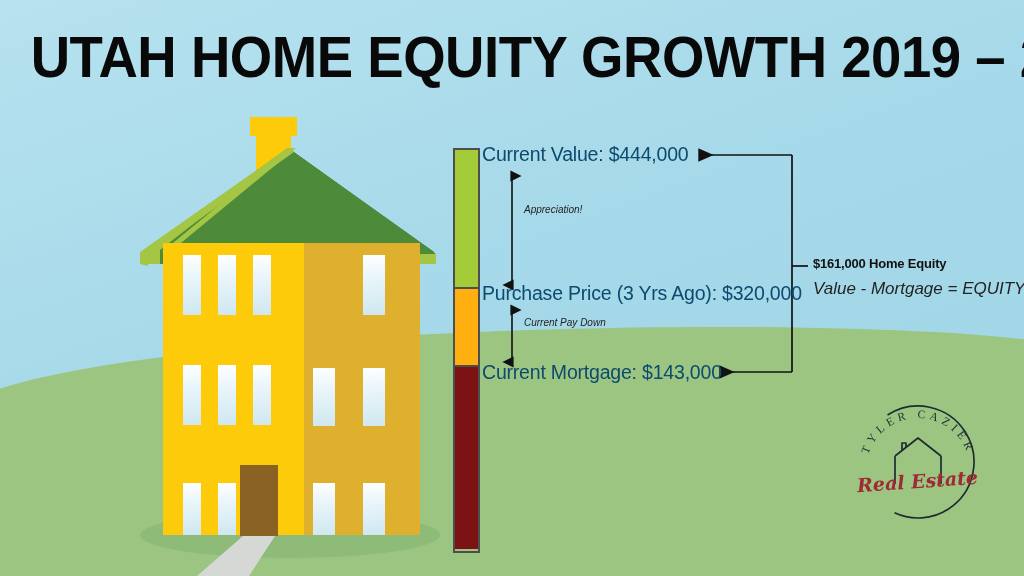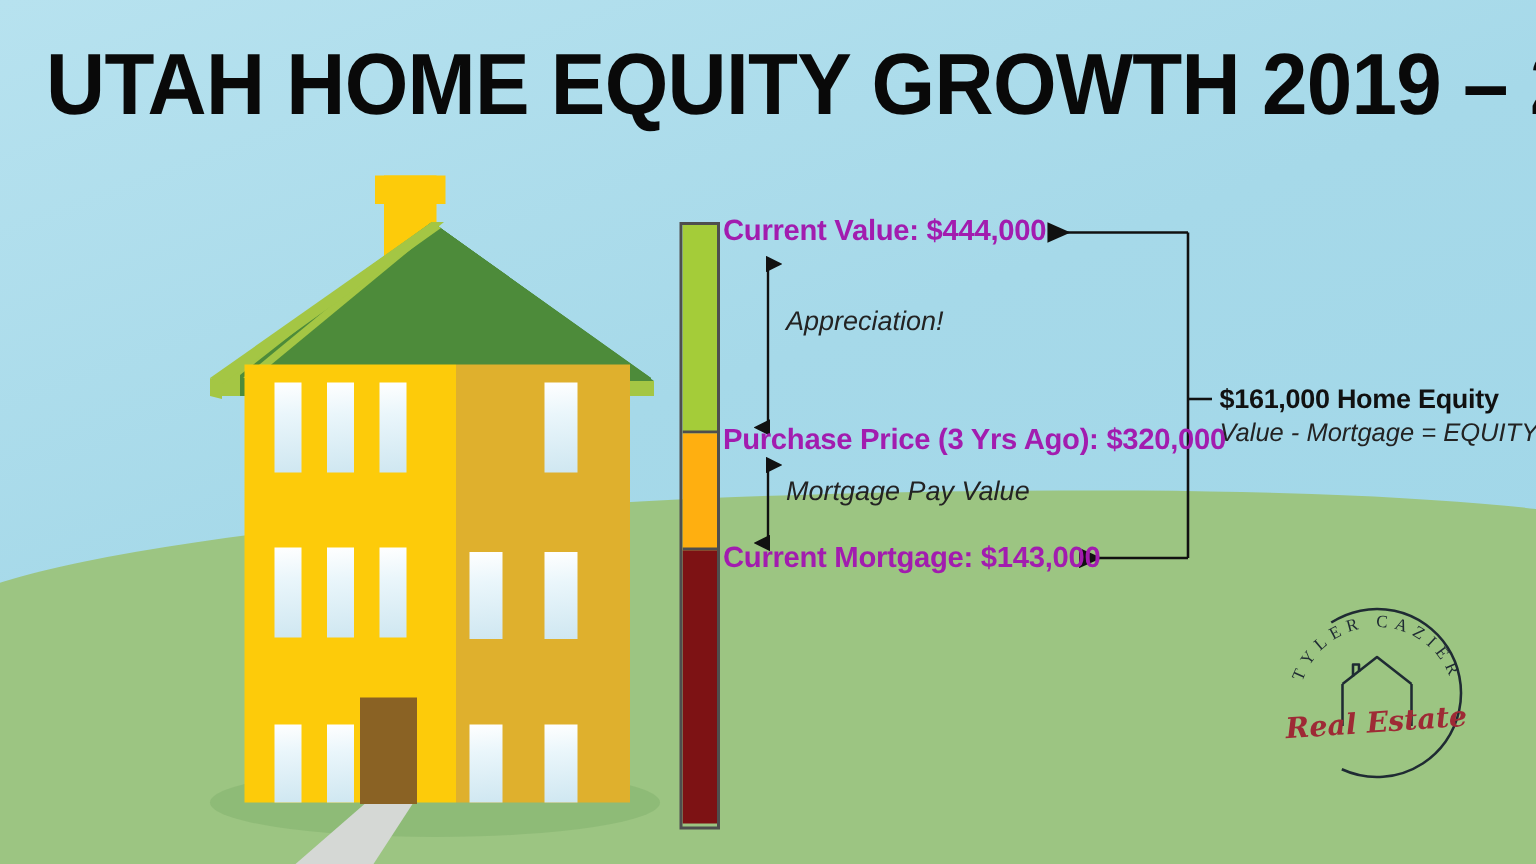--- a/index.html
+++ b/index.html
@@ -90,46 +90,46 @@
   }
   .seg { width:100%; }
   .seg-green  { height:139px; background:#a4cc39; border-bottom:2px solid #4e4e4e; }
   .seg-orange { height:78px;  background:#ffaf10; border-bottom:2px solid #4e4e4e; }
   .seg-red    { height:182px; background:#7d1214; }
 
   
   .lbl {
     position:absolute;
     font-family:"Liberation Sans", sans-serif;
-    font-weight:700;
+    font-weight:400;
     font-size:19.5px;
-    color:#a21caf;
+    color:#0c4a6e;
     white-space:nowrap;
     letter-spacing:-0.2px;
   }
   .lbl-value    { left:482px; top:143px; }
   .lbl-purchase { left:482px; top:282px; }
   .lbl-mortgage { left:482px; top:361px; }
 
   .sub {
     position:absolute;
     font-family:"Liberation Sans", sans-serif;
     font-style:italic;
-    font-size:18px;
+    font-size:10px;
     color:#232323;
     white-space:nowrap;
   }
   .sub-appr { left:524px; top:204px; }
   .sub-mpd  { left:524px; top:317px; }
 
   .equity {
     position:absolute; left:813px; top:256px;
     font-family:"Liberation Sans", sans-serif;
     font-weight:700;
-    font-size:18px;
+    font-size:13px;
     color:#111;
     white-space:nowrap;
     letter-spacing:-0.2px;
   }
   .equity-sub {
     position:absolute; left:813px; top:279px;
     font-family:"Liberation Sans", sans-serif;
     font-style:italic;
     font-size:17px;
     color:#232323;
@@ -232,21 +232,21 @@
     <line x1="792" y1="155" x2="700" y2="155" stroke="#111" stroke-width="1.7" marker-end="url(#ahL)"></line>
     <line x1="792" y1="372" x2="721" y2="372" stroke="#111" stroke-width="1.7" marker-end="url(#ahL)"></line>
     <line x1="792" y1="266" x2="808" y2="266" stroke="#111" stroke-width="1.7"></line>
   </svg>
 
   <div class="lbl lbl-value">Current Value: $444,000</div>
   <div class="lbl lbl-purchase">Purchase Price (3 Yrs Ago): $320,000</div>
   <div class="lbl lbl-mortgage">Current Mortgage: $143,000</div>
 
   <div class="sub sub-appr">Appreciation!</div>
-  <div class="sub sub-mpd">Mortgage Pay Value</div>
+  <div class="sub sub-mpd">Current Pay Down</div>
 
   <div class="equity">$161,000 Home Equity</div>
   <div class="equity-sub">Value - Mortgage = EQUITY!</div>
 
   <svg class="logo" viewBox="0 0 132 132">
     <defs>
       <path id="arcPath" d="M 14,74 A 52,52 0 0 1 118,74" fill="none"></path>
     </defs>
 
     <circle cx="66" cy="66" r="56" fill="none" stroke="#1f2b33" stroke-width="1.7" stroke-dasharray="232 120" transform="rotate(-123 66 66)"></circle>

